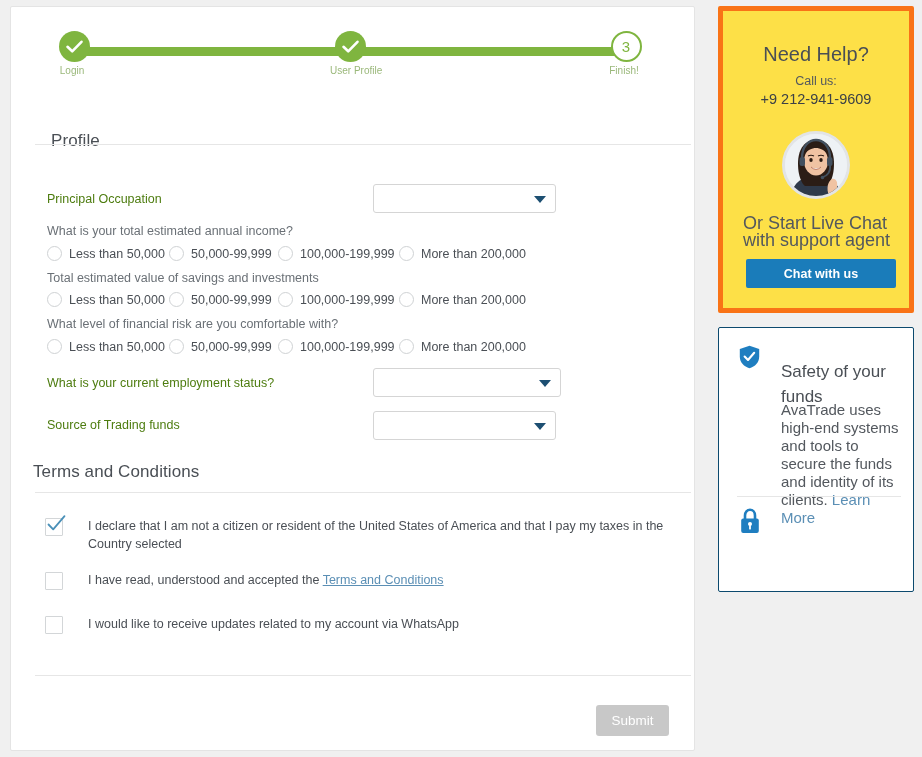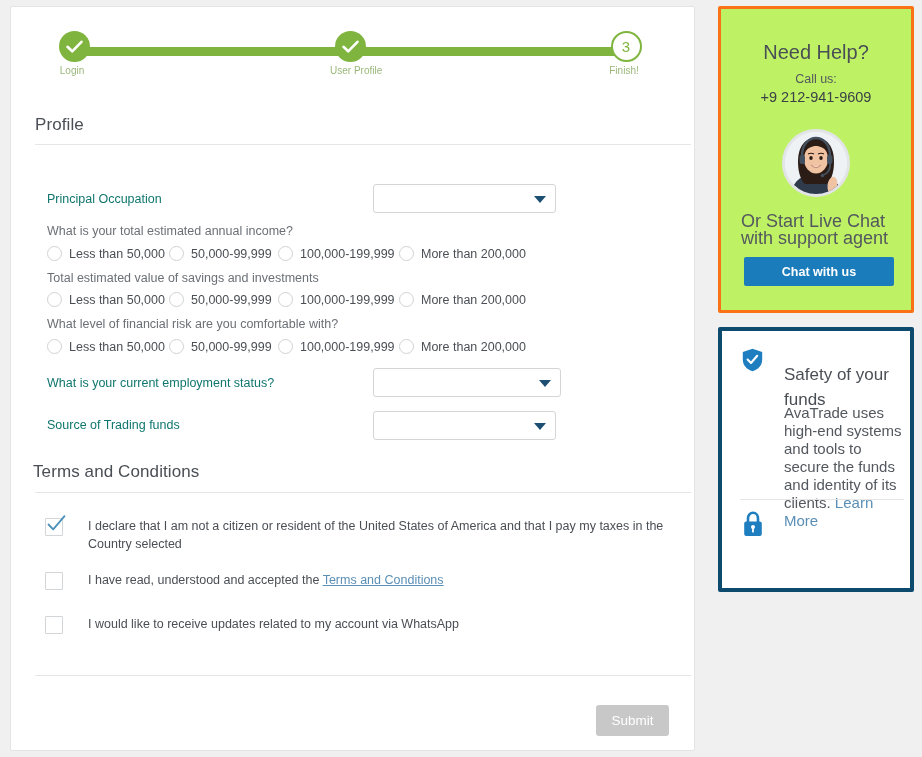--- a/index.html
+++ b/index.html
@@ -88,21 +88,21 @@
     height: 1px;
     background: #e6e6e6;
     left: 24px;
     width: 656px;
   }
 
   
   .frow-label {
     position: absolute;
     font-size: 12.5px;
-    color: #0f766e;
+    color: #4d7c0f;
     white-space: nowrap;
   }
   .select-box {
     position: absolute;
     height: 29px;
     background: #ffffff;
     border: 1px solid #d5d5d5;
     border-radius: 3px;
   }
   .select-arrow {
@@ -179,22 +179,22 @@
     font-size: 13.5px;
     font-family: "Liberation Sans", sans-serif;
     cursor: default;
   }
 
   
   #help-card {
     position: absolute;
     left: 718px; top: 6px;
     width: 196px; height: 307px;
-    background: #bef264;
-    border: 3px solid #f97316;
+    background: #fde047;
+    border: 5px solid #f97316;
     border-radius: 2px;
   }
   #help-title {
     margin: 32px 0 0 0;
     text-align: center;
     font-size: 20px;
     color: #4a4f55;
     font-weight: normal;
   }
   .help-line {
@@ -240,21 +240,21 @@
     font-weight: bold;
     font-family: "Liberation Sans", sans-serif;
     cursor: pointer;
   }
 
   #safety-card {
     position: absolute;
     left: 718px; top: 327px;
     width: 196px; height: 265px;
     background: #ffffff;
-    border: 4px solid #0c4a6e;
+    border: 1px solid #0c4a6e;
     border-radius: 2px;
   }
   #safety-heading {
     position: absolute;
     left: 62px; top: 14px;
     width: 125px;
     font-size: 17px;
     color: #4a4f55;
     font-weight: normal;
     line-height: 25px;
@@ -323,21 +323,21 @@
     </div>
 
     <div class="step" id="step-3">
       <div class="step-circle pending">
         <span class="num">3</span>
       </div>
       <div class="step-label">Finish!</div>
     </div>
   </div>
 
-  <h2 class="section-title" style="left:24px; top:108px; margin:0;text-align:right;">Profile</h2>
+  <h2 class="section-title" style="left:24px; top:108px; margin:16px;text-align:right;">Profile</h2>
   <div class="section-rule" style="top:137px;"></div>
 
   <div class="frow-label" style="left:36px; top:185px;">Principal Occupation</div>
   <div class="select-box" style="left:362px; top:177px; width:183px;">
     <div class="select-arrow"></div>
   </div>
 
   <div class="q-label" style="left:36px; top:217px;">What is your total estimated annual income?</div>
   <div class="radio-row" style="left:36px; top:237px; width:520px;">
     <label class="radio-opt" style="left:0px;">

